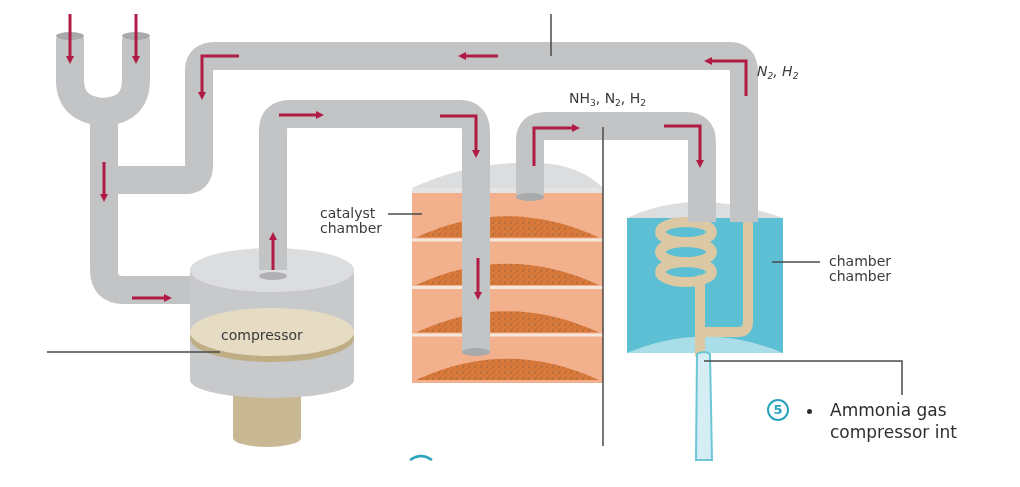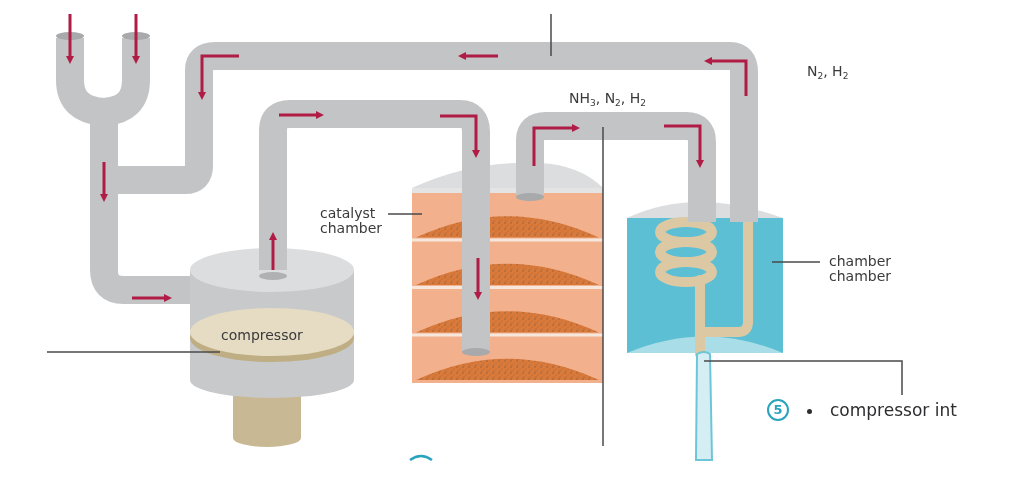--- a/index.html
+++ b/index.html
@@ -129,22 +129,23 @@
 
   <div class="lbl" style="left:829px;top:254px;">
     <div>chamber</div>
     <div>chamber</div>
   </div>
 
   <div class="lbl" style="left:569px;top:91px;">
     <span>NH</span><sub>3</sub><span>, N</span><sub>2</sub><span>, H</span><sub>2</sub>
   </div>
 
-  <div class="lbl" style="left:807px;top:64px;">
+  <div class="lbl" style="left:757px;top:64px;font-style:italic;">
     <span>N</span><sub>2</sub><span>, H</span><sub>2</sub>
   </div>
 
   <div class="num-circle" style="left:767px;top:399px;">5</div>
   <div class="bullet" style="left:807px;top:409px;"></div>
   <div class="lbl big" style="left:830px;top:399px;width:145px;overflow:hidden;">
+    <div>Ammonia gas</div>
     <div>compressor int</div>
   </div>
 </div>
 
 </body></html>

